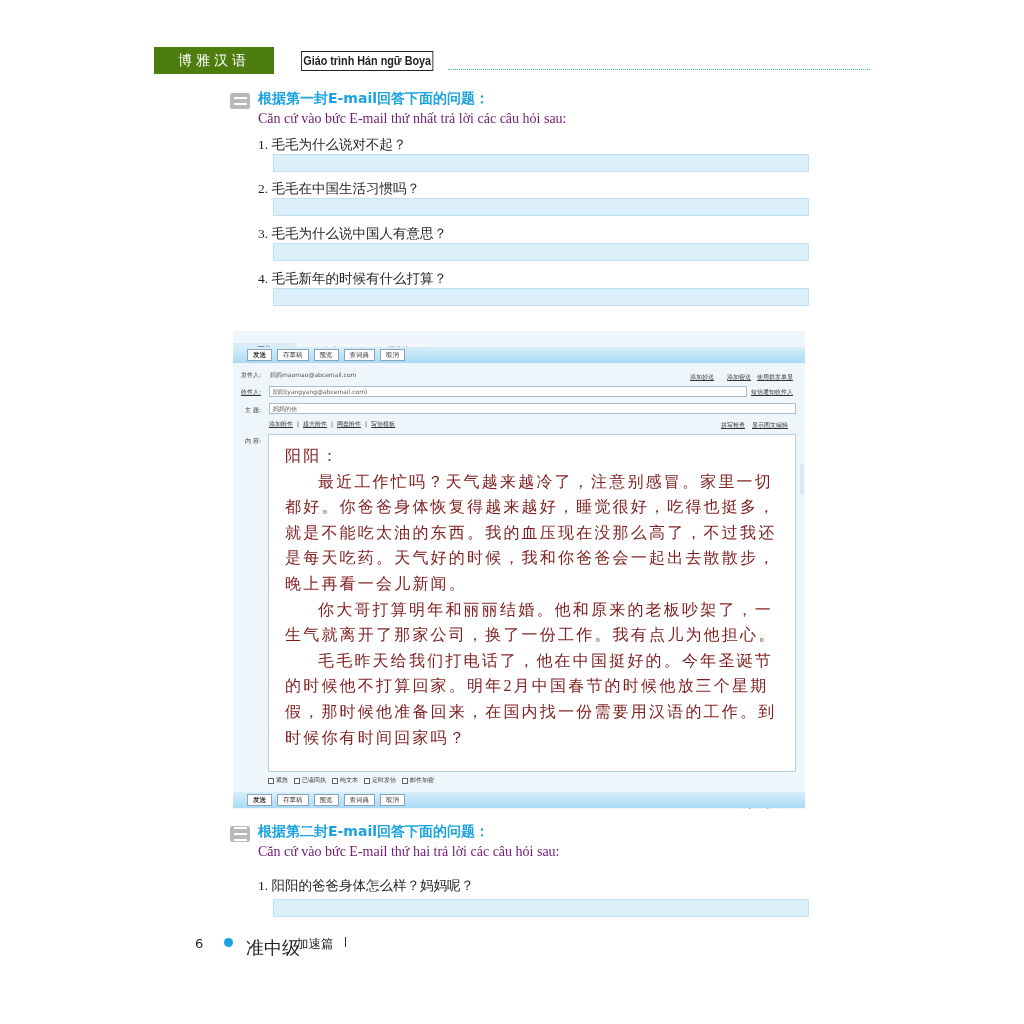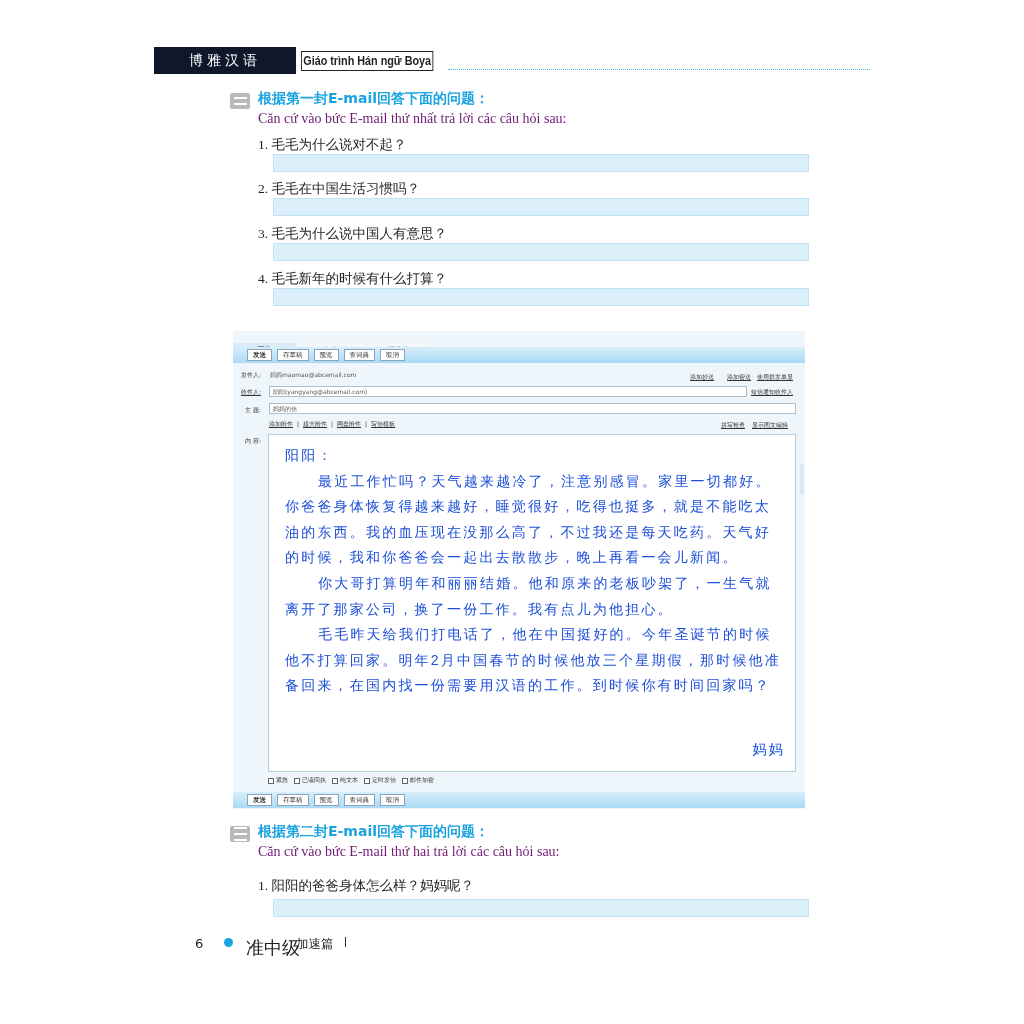--- a/index.html
+++ b/index.html
@@ -1,20 +1,20 @@
 <!DOCTYPE html>
 <html><head>
 <meta charset="utf-8">
 <style>
   * { margin:0; padding:0; box-sizing:border-box; }
   html, body { width:1024px; height:1024px; background:#ffffff; overflow:hidden; }
   body { position:relative; font-family:"DejaVu Serif", serif; color:#231f20; }
 
   
-  .hdr-blue { position:absolute; left:154px; top:47px; width:142px; height:27px; background:#0f172a;
+  .hdr-blue { position:absolute; left:154px; top:47px; width:120px; height:27px; background:#4d7c0f;
     color:#fff; font-family:"DejaVu Sans", sans-serif; font-size:14px; letter-spacing:4px;
     display:flex; align-items:center; justify-content:center; }
   .hdr-box { position:absolute; left:301px; top:51px; width:147px; height:20px; border:1.5px solid #222;
     background:#fff; font-family:"Liberation Sans", sans-serif; font-size:12px; font-weight:bold;
     display:flex; align-items:center; justify-content:center; transform:scaleX(0.9); transform-origin:left; }
   .hdr-dots { position:absolute; left:448px; top:69px; width:422px; border-top:1px dotted #4ab3e4; }
 
   
   .sec { position:absolute; left:230px; }
   .sec-badge { position:absolute; left:0; top:0; width:20px; height:16px; background:#b8b9bb;
@@ -38,22 +38,22 @@
     background:linear-gradient(#d8eefb,#a8daf5); display:flex; align-items:center; padding-left:14px; gap:5px; }
   .btn { height:12px; padding:0 5px; font-size:6.5px; font-family:"DejaVu Sans", sans-serif; color:#333;
     background:#fff; border:1px solid #8aa5b8; display:flex; align-items:center; }
   .btn.b { font-weight:bold; }
   .lbl { position:absolute; font-size:6px; font-family:"DejaVu Sans", sans-serif; color:#333; white-space:nowrap; }
   .lbl.u, .lnk { text-decoration:underline; }
   .lnk { position:absolute; font-size:6px; font-family:"DejaVu Sans", sans-serif; color:#333; white-space:nowrap; }
   .fld { position:absolute; left:36px; height:11px; background:#fff; border:1px solid #a8bfcf;
     font-size:6px; font-family:"DejaVu Sans", sans-serif; color:#555; padding-left:3px; line-height:9px; white-space:nowrap; }
   .body-box { position:absolute; left:35px; top:103px; width:528px; height:338px; background:#fff; border:1.5px solid #b7cfdd; }
-  .letter { position:absolute; left:16px; top:8px; width:500px; font-family:Liberation Sans, sans-serif; font-size:14px;
-    line-height:25.6px; color:#1d4ed8; letter-spacing:2.2px; }
+  .letter { position:absolute; left:16px; top:8px; width:500px; font-family:Liberation Serif, serif; font-size:16px;
+    line-height:25.6px; color:#7f1d1d; letter-spacing:2.2px; }
   .letter p { margin:0; }
   .letter .ind { text-indent:33px; }
   .letter .sig { text-align:right;margin-top:38px; }
   .scroll-thumb { position:absolute; left:567px; top:133px; width:4px; height:30px; background:#dde9f1; }
   .opts { position:absolute; left:35px; top:445px; display:flex; gap:6px; font-size:6px; font-family:"DejaVu Sans", sans-serif; color:#333; }
   .opt { display:flex; align-items:center; gap:2px; }
   .cb { width:6px; height:6px; border:1px solid #666; background:#fff; }
 
   
   .pg { position:absolute; left:195px; top:936px; font-family:"DejaVu Sans", sans-serif; font-size:13px; }

